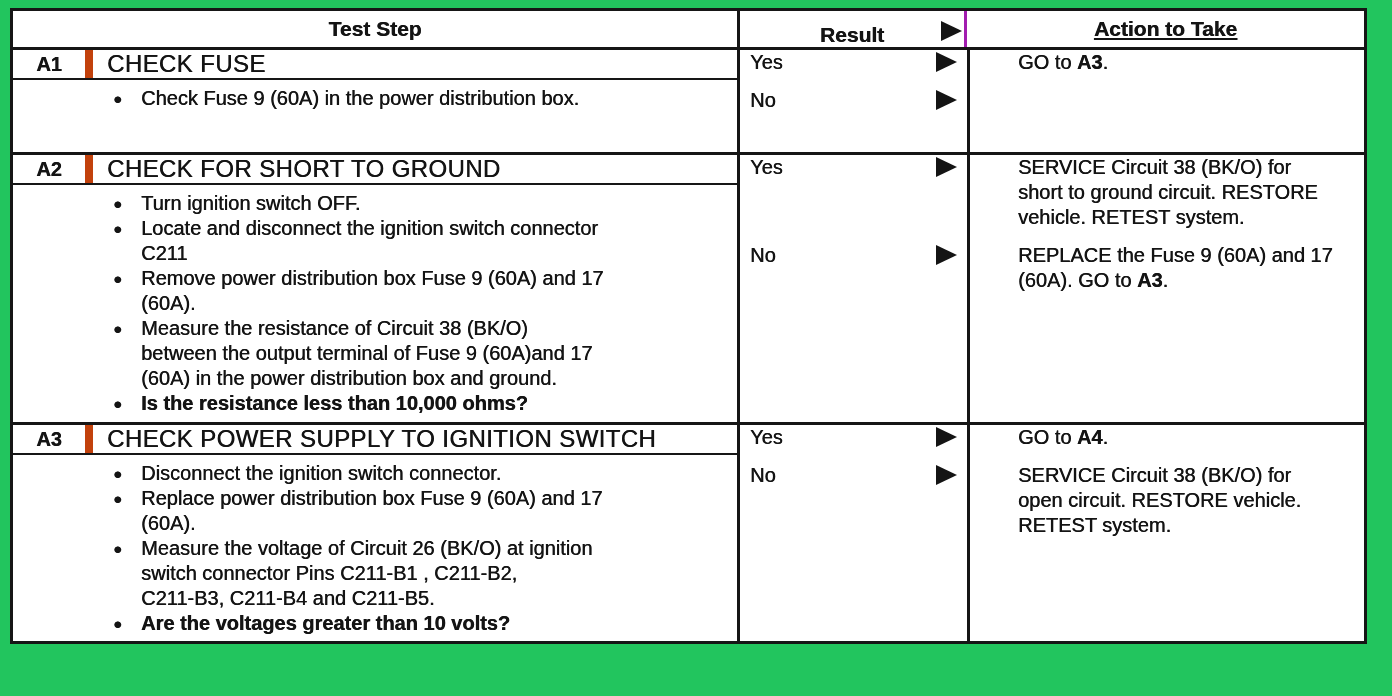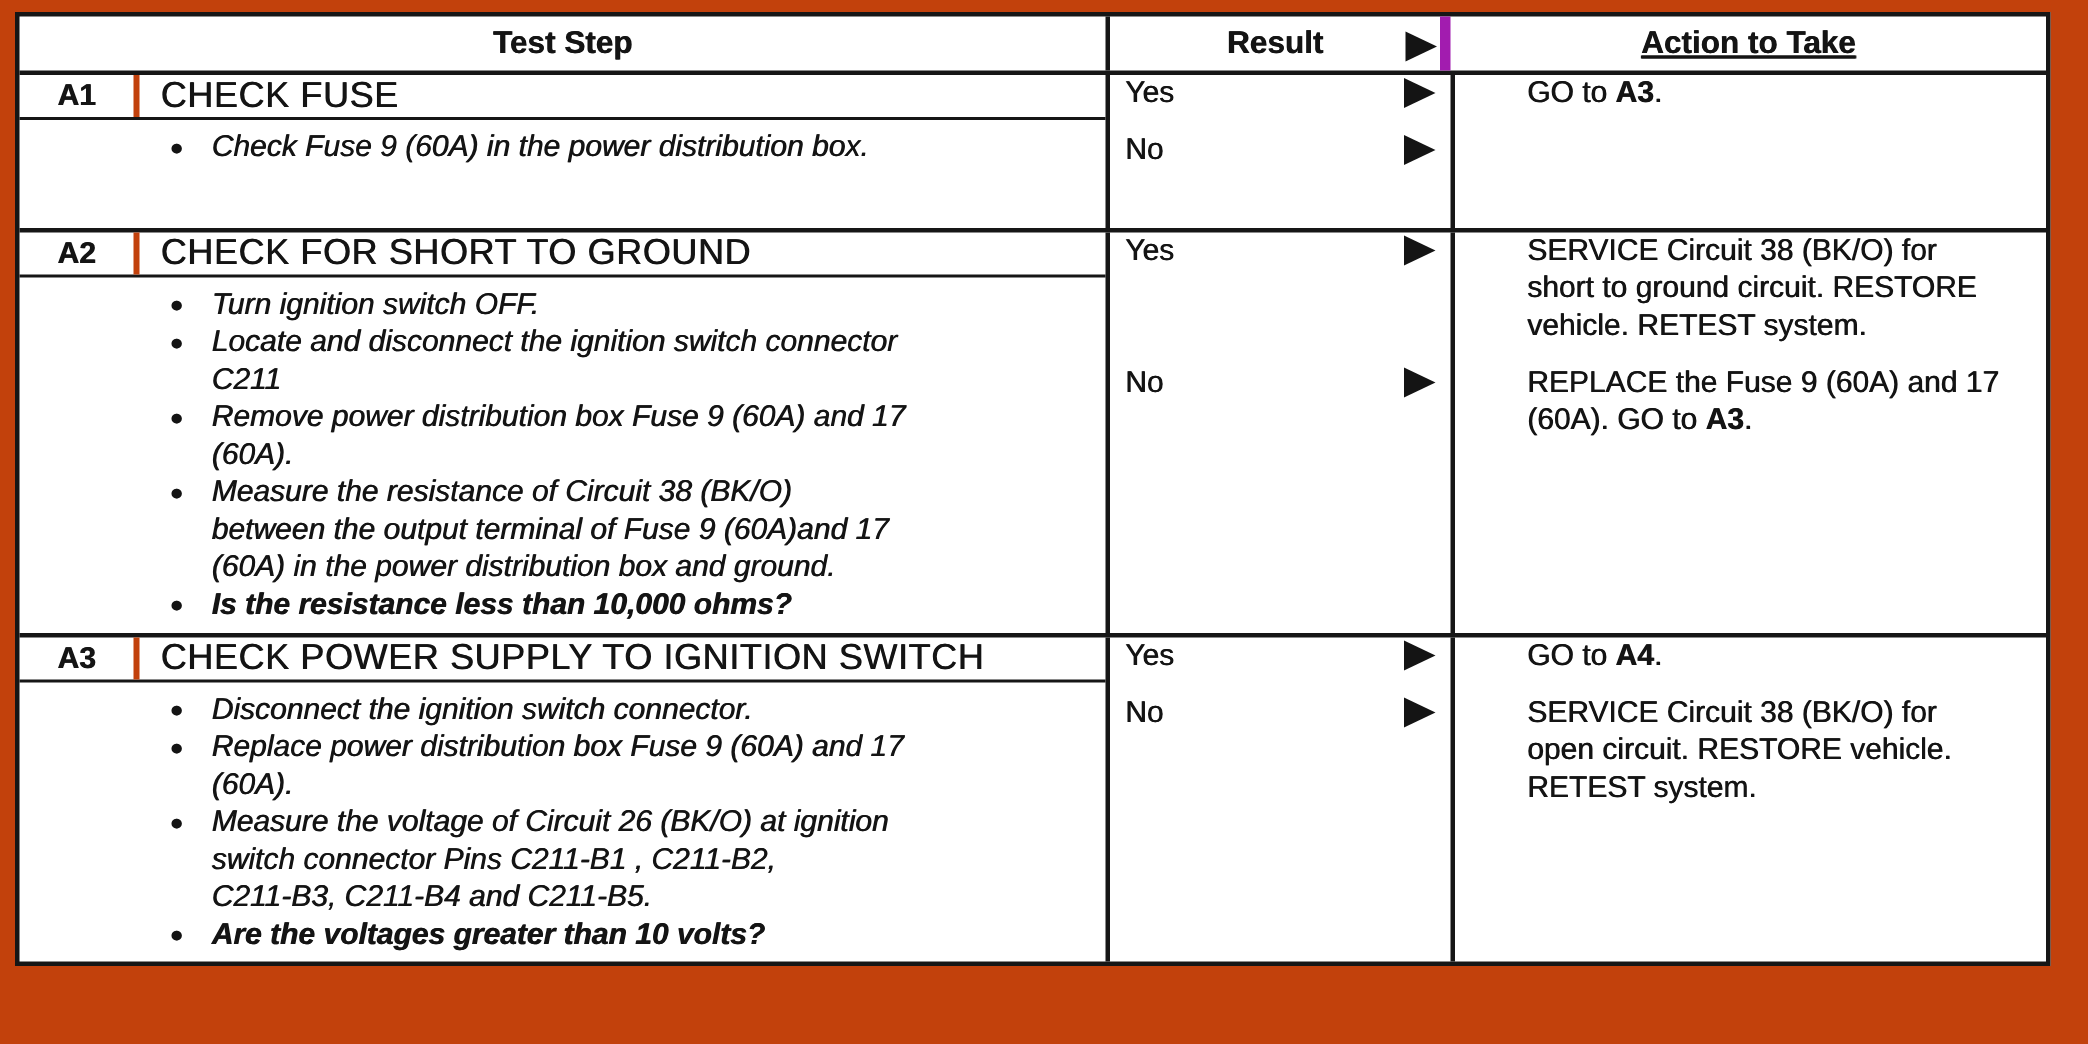--- a/index.html
+++ b/index.html
@@ -6,21 +6,21 @@
   html, body { width: 1392px; height: 696px; }
   body {
     background: #ffffff;
     font-family: "Liberation Sans", "DejaVu Sans", sans-serif;
     color: #141414;
   }
   .sheet {
     position: relative;
     width: 1392px;
     height: 696px;
-    background: #c2410c;
+    background: #22c55e;
     overflow: hidden;
     text-shadow: 0.45px 0 0 currentColor; 
   }
   .pp-table {
     position: absolute;
     left: 10px;
     top: 8px;
     width: 1357px;
     height: 636px;
     border: 3px solid #161616;
@@ -32,45 +32,45 @@
   .hdr {
     display: flex;
     height: 39px;
     border-bottom: 3px solid #161616;
     font-weight: bold;
     font-size: 21px;
     flex-shrink: 0;
   }
   .h-cell { display: flex; align-items: center; justify-content: center; }
   .h-test { width: 727px; border-right: 3px solid #161616; }
-  .h-result { width: 227px; border-right: 7px solid #a21caf; position: relative; }
+  .h-result { width: 227px; border-right: 3px solid #a21caf; position: relative; align-items: flex-end; }
   .h-action { flex: 1; text-decoration: underline; }
   .h-result .arrow { position: absolute; right: 2px; top: 50%; transform: translateY(-50%); }
   
   .block { display: flex; border-bottom: 3px solid #161616; flex-shrink: 0; }
   .block-a1 { height: 105px; }
   .block-a2 { height: 270px; }
   .block-a3 { flex: 1; border-bottom: none; }
   .ts { width: 727px; border-right: 3px solid #161616; display: flex; flex-direction: column; }
   .trow { height: 30px; border-bottom: 2px solid #161616; display: flex; flex-shrink: 0; }
   .sid {
-    width: 80px; border-right: 4px solid #c2410c;
+    width: 80px; border-right: 8px solid #c2410c;
     display: flex; align-items: center; justify-content: center;
     font-weight: bold; font-size: 20px;
   }
   .stitle {
     flex: 1; display: flex; align-items: center;
     padding-left: 14px; font-size: 24px; letter-spacing: 0.4px;
   }
   .bullets {
     list-style: none;
     padding: 6px 12px 0 99px;
     font-size: 20px; line-height: 25px;
   }
-  .bullets li { position: relative; padding-left: 29px; white-space: pre-line; font-style: italic; }
+  .bullets li { position: relative; padding-left: 29px; white-space: pre-line; }
   .bullets li::before {
     content: "●";
     position: absolute; left: 1px; top: 0;
     font-size: 15px; line-height: 25px;
   }
   .bullets li.q { font-weight: bold; }
   
   .ra { flex: 1; position: relative; }
   .vline { position: absolute; left: 227px; top: 0; bottom: 0; width: 3px; background: #161616; }
   .pairs {

